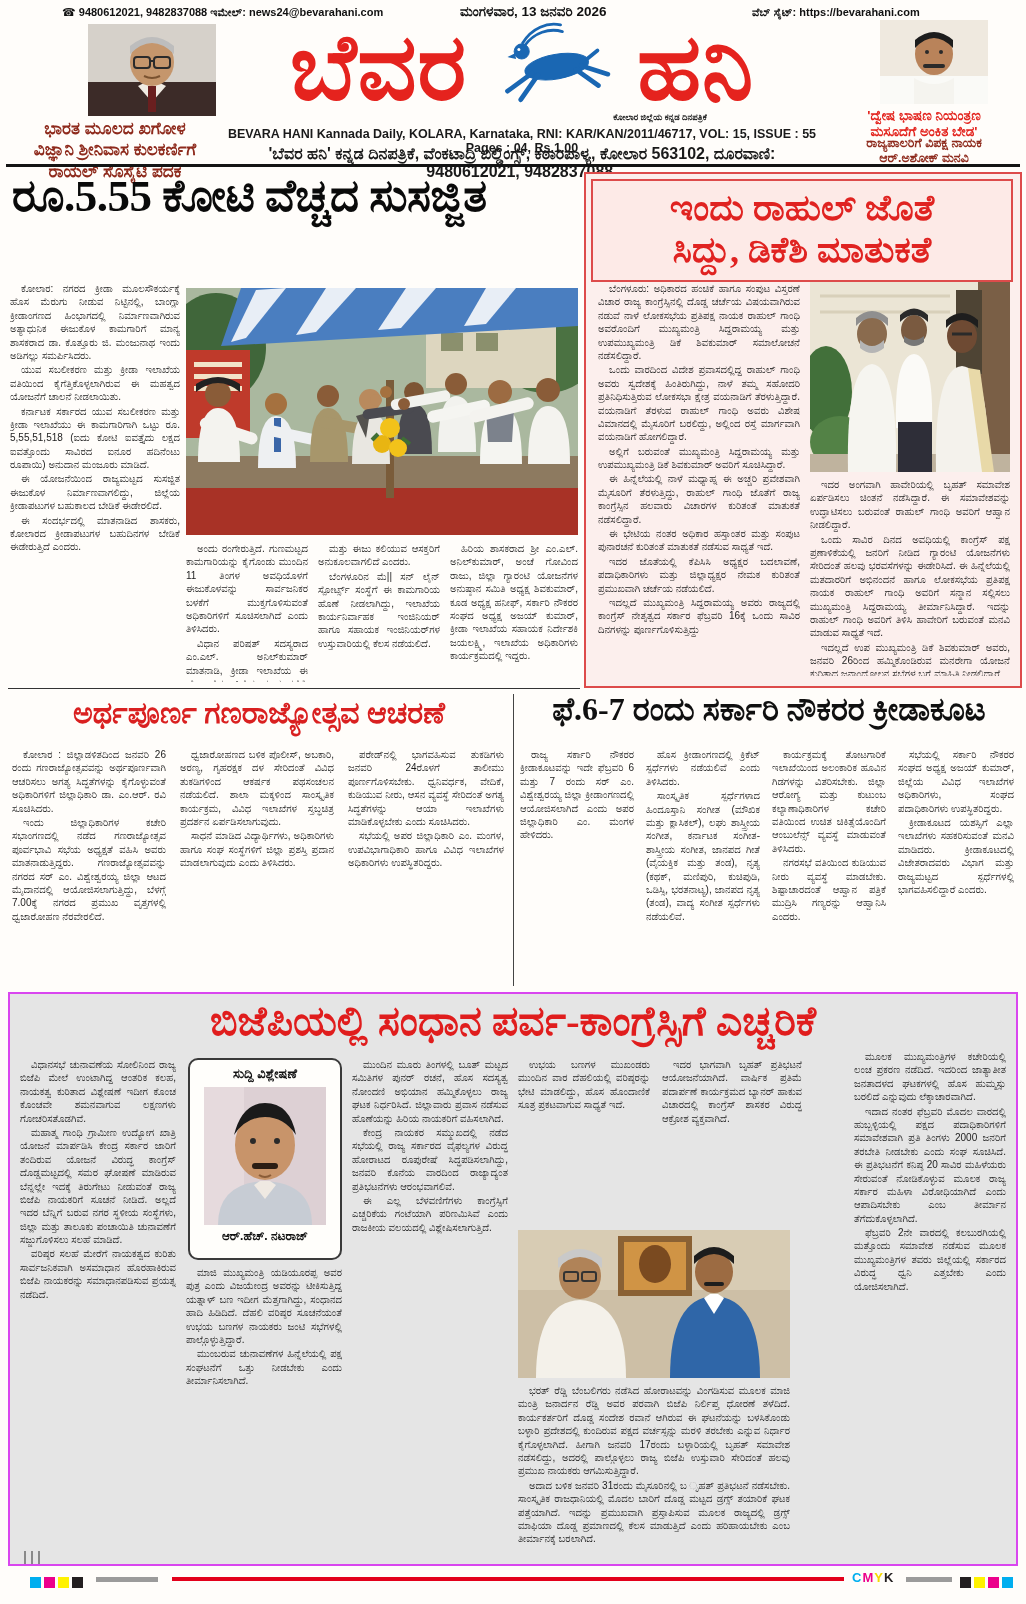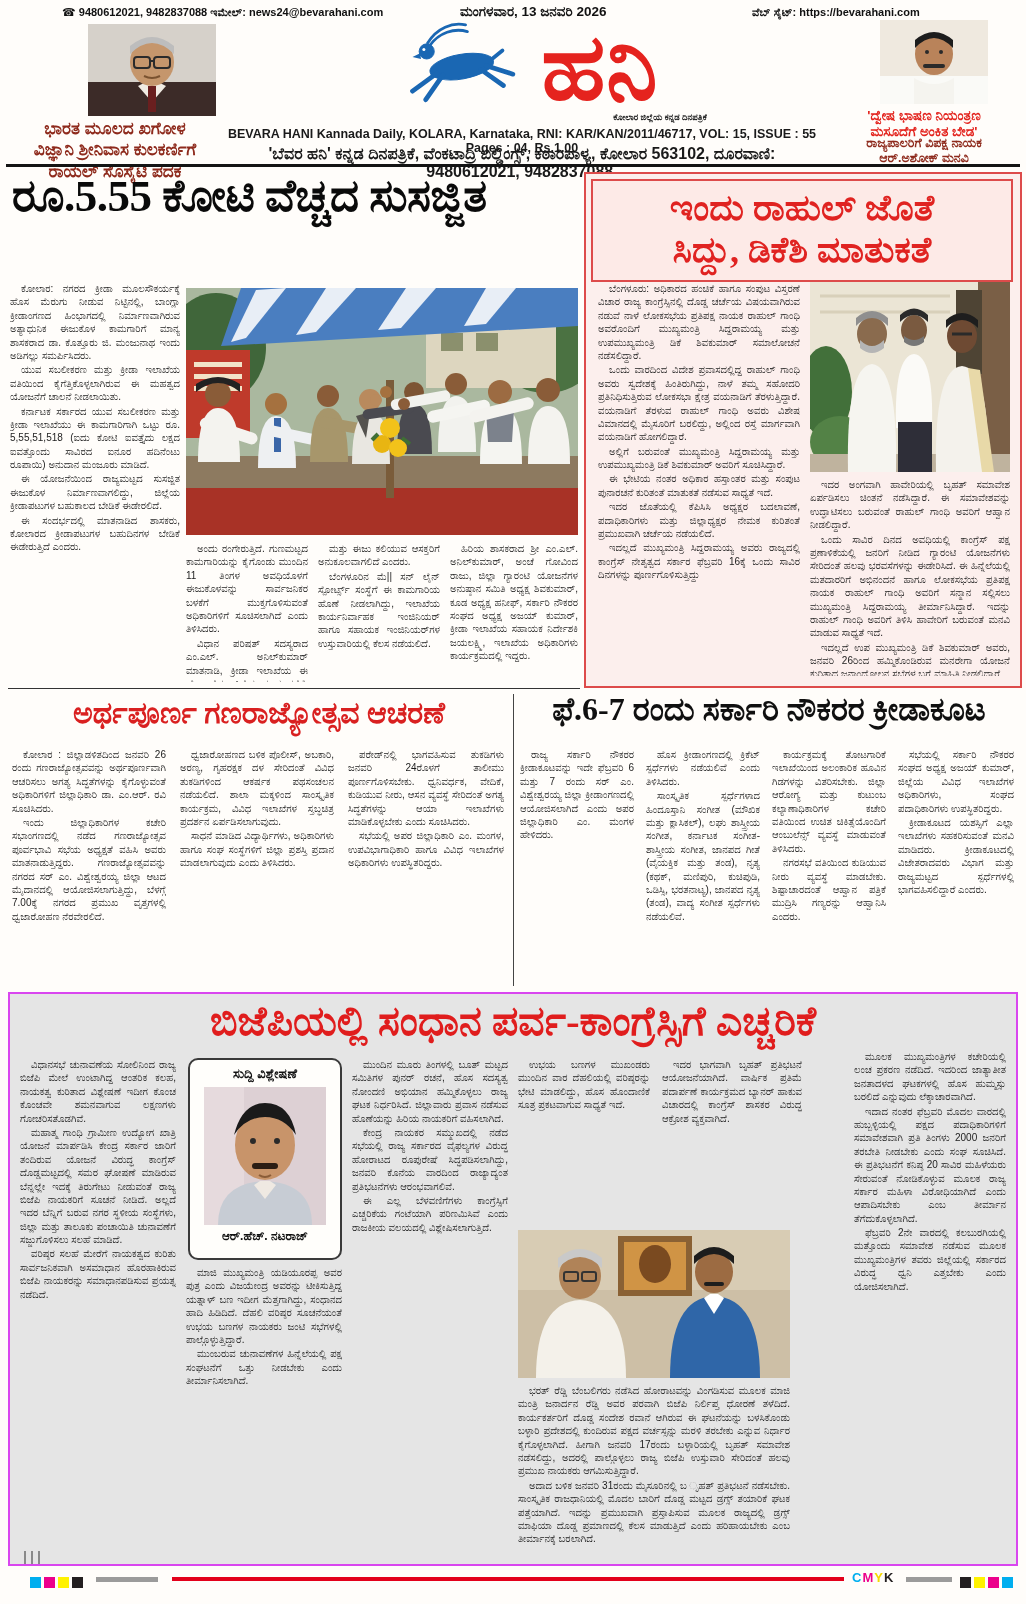--- a/index.html
+++ b/index.html
@@ -82,20 +82,21 @@
       <path d="M56,52 Q64,56 72,52" stroke="#7a5230" stroke-width="2" fill="none"></path>
     </svg>
   </div>
   <div class="abs mast-cap-left cap" style="left:4px;top:118px;width:222px;">
       <p>ಭಾರತ ಮೂಲದ ಖಗೋಳ</p>
       <p>ವಿಜ್ಞಾನಿ ಶ್ರೀನಿವಾಸ ಕುಲಕರ್ಣಿಗೆ</p>
       <p>ರಾಯಲ್ ಸೊಸೈಟಿ ಪದಕ</p>
     </div>
 
   <div class="abs" style="left:222px;top:16px;width:600px;height:104px;display:flex;align-items:center;justify-content:center;gap:14px;">
+    <span class="logo-word">ಬೆವರ</span>
     <span>
       <svg width="142" height="92" viewBox="0 0 150 95">
         <g fill="#1a67b3" stroke="#1a67b3">
           <ellipse cx="80" cy="46" rx="34" ry="13" transform="rotate(-10 80 46)"></ellipse>
           <circle cx="43" cy="30" r="8"></circle>
           <path d="M36,32 L28,36 L37,38 Z" stroke="none"></path>
           <path d="M46,24 C56,10 72,5 86,9" fill="none" stroke-width="3" stroke-linecap="round"></path>
           <path d="M44,21 C54,5 70,-1 84,2" fill="none" stroke-width="3" stroke-linecap="round"></path>
           <path d="M54,53 L28,72 M60,55 L42,81 M100,49 L124,66 M106,45 L134,54" fill="none" stroke-width="5" stroke-linecap="round"></path>
           <path d="M112,38 L123,29" stroke-width="4" stroke-linecap="round"></path>
@@ -234,20 +235,21 @@
 
   <div class="abs pinkbox" style="left:584px;top:172px;width:434px;height:512px;">
     <div class="abs pinkhead h-rahul" style="left:5px;top:5px;width:418px;padding:6px 0 8px 0;">
       <div>ಇಂದು ರಾಹುಲ್ ಜೊತೆ</div>
       <div>ಸಿದ್ದು, ಡಿಕೆಶಿ ಮಾತುಕತೆ</div>
     </div>
     <div class="abs bt" style="left:12px;top:108px;width:202px;height:394px;">
         <p>ಬೆಂಗಳೂರು: ಅಧಿಕಾರದ ಹಂಚಿಕೆ ಹಾಗೂ ಸಂಪುಟ ವಿಸ್ತರಣೆ ವಿಚಾರ ರಾಜ್ಯ ಕಾಂಗ್ರೆಸ್ಸಿನಲ್ಲಿ ದೊಡ್ಡ ಚರ್ಚೆಯ ವಿಷಯವಾಗಿರುವ ನಡುವೆ ನಾಳೆ ಲೋಕಸಭೆಯ ಪ್ರತಿಪಕ್ಷ ನಾಯಕ ರಾಹುಲ್ ಗಾಂಧಿ ಅವರೊಂದಿಗೆ ಮುಖ್ಯಮಂತ್ರಿ ಸಿದ್ದರಾಮಯ್ಯ ಮತ್ತು ಉಪಮುಖ್ಯಮಂತ್ರಿ ಡಿಕೆ ಶಿವಕುಮಾರ್ ಸಮಾಲೋಚನೆ ನಡೆಸಲಿದ್ದಾರೆ.</p>
         <p>ಒಂದು ವಾರದಿಂದ ವಿದೇಶ ಪ್ರವಾಸದಲ್ಲಿದ್ದ ರಾಹುಲ್ ಗಾಂಧಿ ಅವರು ಸ್ವದೇಶಕ್ಕೆ ಹಿಂತಿರುಗಿದ್ದು, ನಾಳೆ ತಮ್ಮ ಸಹೋದರಿ ಪ್ರತಿನಿಧಿಸುತ್ತಿರುವ ಲೋಕಸಭಾ ಕ್ಷೇತ್ರ ವಯನಾಡಿಗೆ ತೆರಳುತ್ತಿದ್ದಾರೆ. ವಯನಾಡಿಗೆ ತೆರಳುವ ರಾಹುಲ್ ಗಾಂಧಿ ಅವರು ವಿಶೇಷ ವಿಮಾನದಲ್ಲಿ ಮೈಸೂರಿಗೆ ಬರಲಿದ್ದು, ಅಲ್ಲಿಂದ ರಸ್ತೆ ಮಾರ್ಗವಾಗಿ ವಯನಾಡಿಗೆ ಹೋಗಲಿದ್ದಾರೆ.</p>
         <p>ಅಲ್ಲಿಗೆ ಬರುವಂತೆ ಮುಖ್ಯಮಂತ್ರಿ ಸಿದ್ದರಾಮಯ್ಯ ಮತ್ತು ಉಪಮುಖ್ಯಮಂತ್ರಿ ಡಿಕೆ ಶಿವಕುಮಾರ್ ಅವರಿಗೆ ಸೂಚಿಸಿದ್ದಾರೆ.</p>
+        <p>ಈ ಹಿನ್ನೆಲೆಯಲ್ಲಿ ನಾಳೆ ಮಧ್ಯಾಹ್ನ ಈ ಅಚ್ಚರಿ ಪ್ರವೇಶವಾಗಿ ಮೈಸೂರಿಗೆ ತೆರಳುತ್ತಿದ್ದು, ರಾಹುಲ್ ಗಾಂಧಿ ಜೊತೆಗೆ ರಾಜ್ಯ ಕಾಂಗ್ರೆಸ್ಸಿನ ಹಲವಾರು ವಿಚಾರಗಳ ಕುರಿತಂತೆ ಮಾತುಕತೆ ನಡೆಸಲಿದ್ದಾರೆ.</p>
         <p>ಈ ಭೇಟಿಯ ನಂತರ ಅಧಿಕಾರ ಹಸ್ತಾಂತರ ಮತ್ತು ಸಂಪುಟ ಪುನಾರಚನೆ ಕುರಿತಂತೆ ಮಾತುಕತೆ ನಡೆಸುವ ಸಾಧ್ಯತೆ ಇದೆ.</p>
         <p>ಇದರ ಜೊತೆಯಲ್ಲಿ ಕೆಪಿಸಿಸಿ ಅಧ್ಯಕ್ಷರ ಬದಲಾವಣೆ, ಪದಾಧಿಕಾರಿಗಳು ಮತ್ತು ಜಿಲ್ಲಾಧ್ಯಕ್ಷರ ನೇಮಕ ಕುರಿತಂತೆ ಪ್ರಮುಖವಾಗಿ ಚರ್ಚೆಯ ನಡೆಯಲಿದೆ.</p>
         <p>ಇದಲ್ಲದೆ ಮುಖ್ಯಮಂತ್ರಿ ಸಿದ್ದರಾಮಯ್ಯ ಅವರು ರಾಜ್ಯದಲ್ಲಿ ಕಾಂಗ್ರೆಸ್ ನೇತೃತ್ವದ ಸರ್ಕಾರ ಫೆಬ್ರವರಿ 16ಕ್ಕೆ ಒಂದು ಸಾವಿರ ದಿನಗಳನ್ನು ಪೂರ್ಣಗೊಳಿಸುತ್ತಿದ್ದು</p>
       </div>
     <div class="abs" style="left:224px;top:108px;width:200px;height:190px;">
       <svg width="200" height="190" viewBox="0 0 200 190">
         <rect width="200" height="190" fill="#ebe5d5"></rect>
         <rect x="168" width="32" height="190" fill="#7a5f46"></rect>
         <rect x="146" y="8" width="26" height="84" fill="#4e4434"></rect>
         <line x1="10" y1="14" x2="140" y2="14" stroke="#d8d0ba" stroke-width="3"></line>

